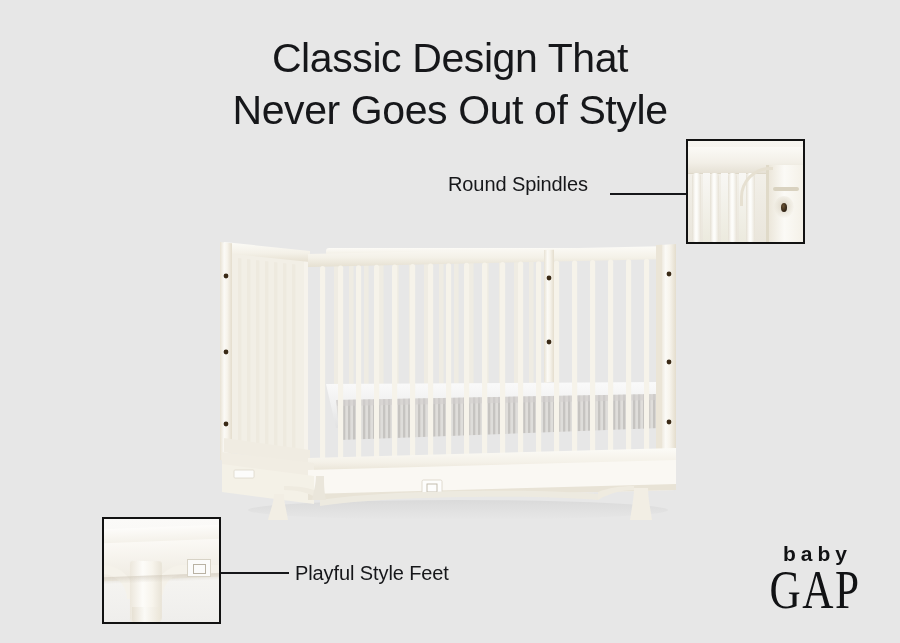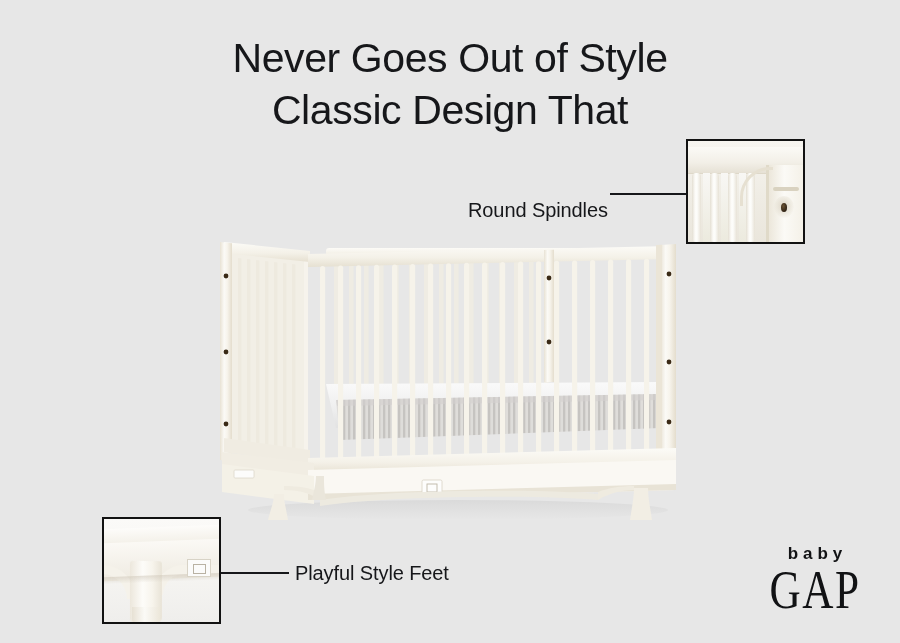--- a/index.html
+++ b/index.html
@@ -42,21 +42,21 @@
   
   .callout-label {
     position: absolute;
     color: #16171a;
     font-size: 20px;
     line-height: 24px;
     font-weight: 400;
     white-space: nowrap;
     letter-spacing: -0.1px;
   }
-  #callout-spindles-label { left: 448px; top: 198px; margin-left: 20px; }
+  #callout-spindles-label { left: 448px; top: 172px; }
   #callout-feet-label     { left: 295px; top: 561px; }
 
   .leader {
     position: absolute;
     height: 0;
     border-top: 2px solid #16171a;
   }
   #leader-spindles { left: 610px; top: 193px; width: 76px; }
   #leader-feet     { left: 219px; top: 572px; width: 70px; }
 
@@ -225,21 +225,21 @@
   
   .logo {
     position: absolute;
     right: 28px;
     bottom: 28px;
     text-align: center;
     color: #111214;
     user-select: none;
   }
   .logo-baby {
-    font-size: 17px;
+    font-size: 21px;
     font-weight: 700;
     letter-spacing: 5px;
     line-height: 18px;
     padding-left: 5px;
     margin-top: 36px;
   }
   .logo-gap {
     font-family: "Liberation Serif", serif;
     font-size: 54px;
     line-height: 50px;
@@ -249,22 +249,22 @@
     transform-origin: center top;
     margin-top: 2px;
   }
 </style>
 </head>
 <body>
 
 <div class="stage">
 
   <div class="headline">
+    <span class="line">Classic Design That</span>
     <span class="line">Never Goes Out of Style</span>
-    <span class="line">Classic Design That</span>
   </div>
 
   <svg id="crib" viewBox="0 0 484 290" xmlns="http://www.w3.org/2000/svg">
     <defs>
       <linearGradient id="woodV" x1="0" y1="0" x2="1" y2="0">
         <stop offset="0%" stop-color="#e8e2d4"></stop>
         <stop offset="35%" stop-color="#fbfaf6"></stop>
         <stop offset="60%" stop-color="#f7f4ec"></stop>
         <stop offset="100%" stop-color="#e4ddcd"></stop>
       </linearGradient>

